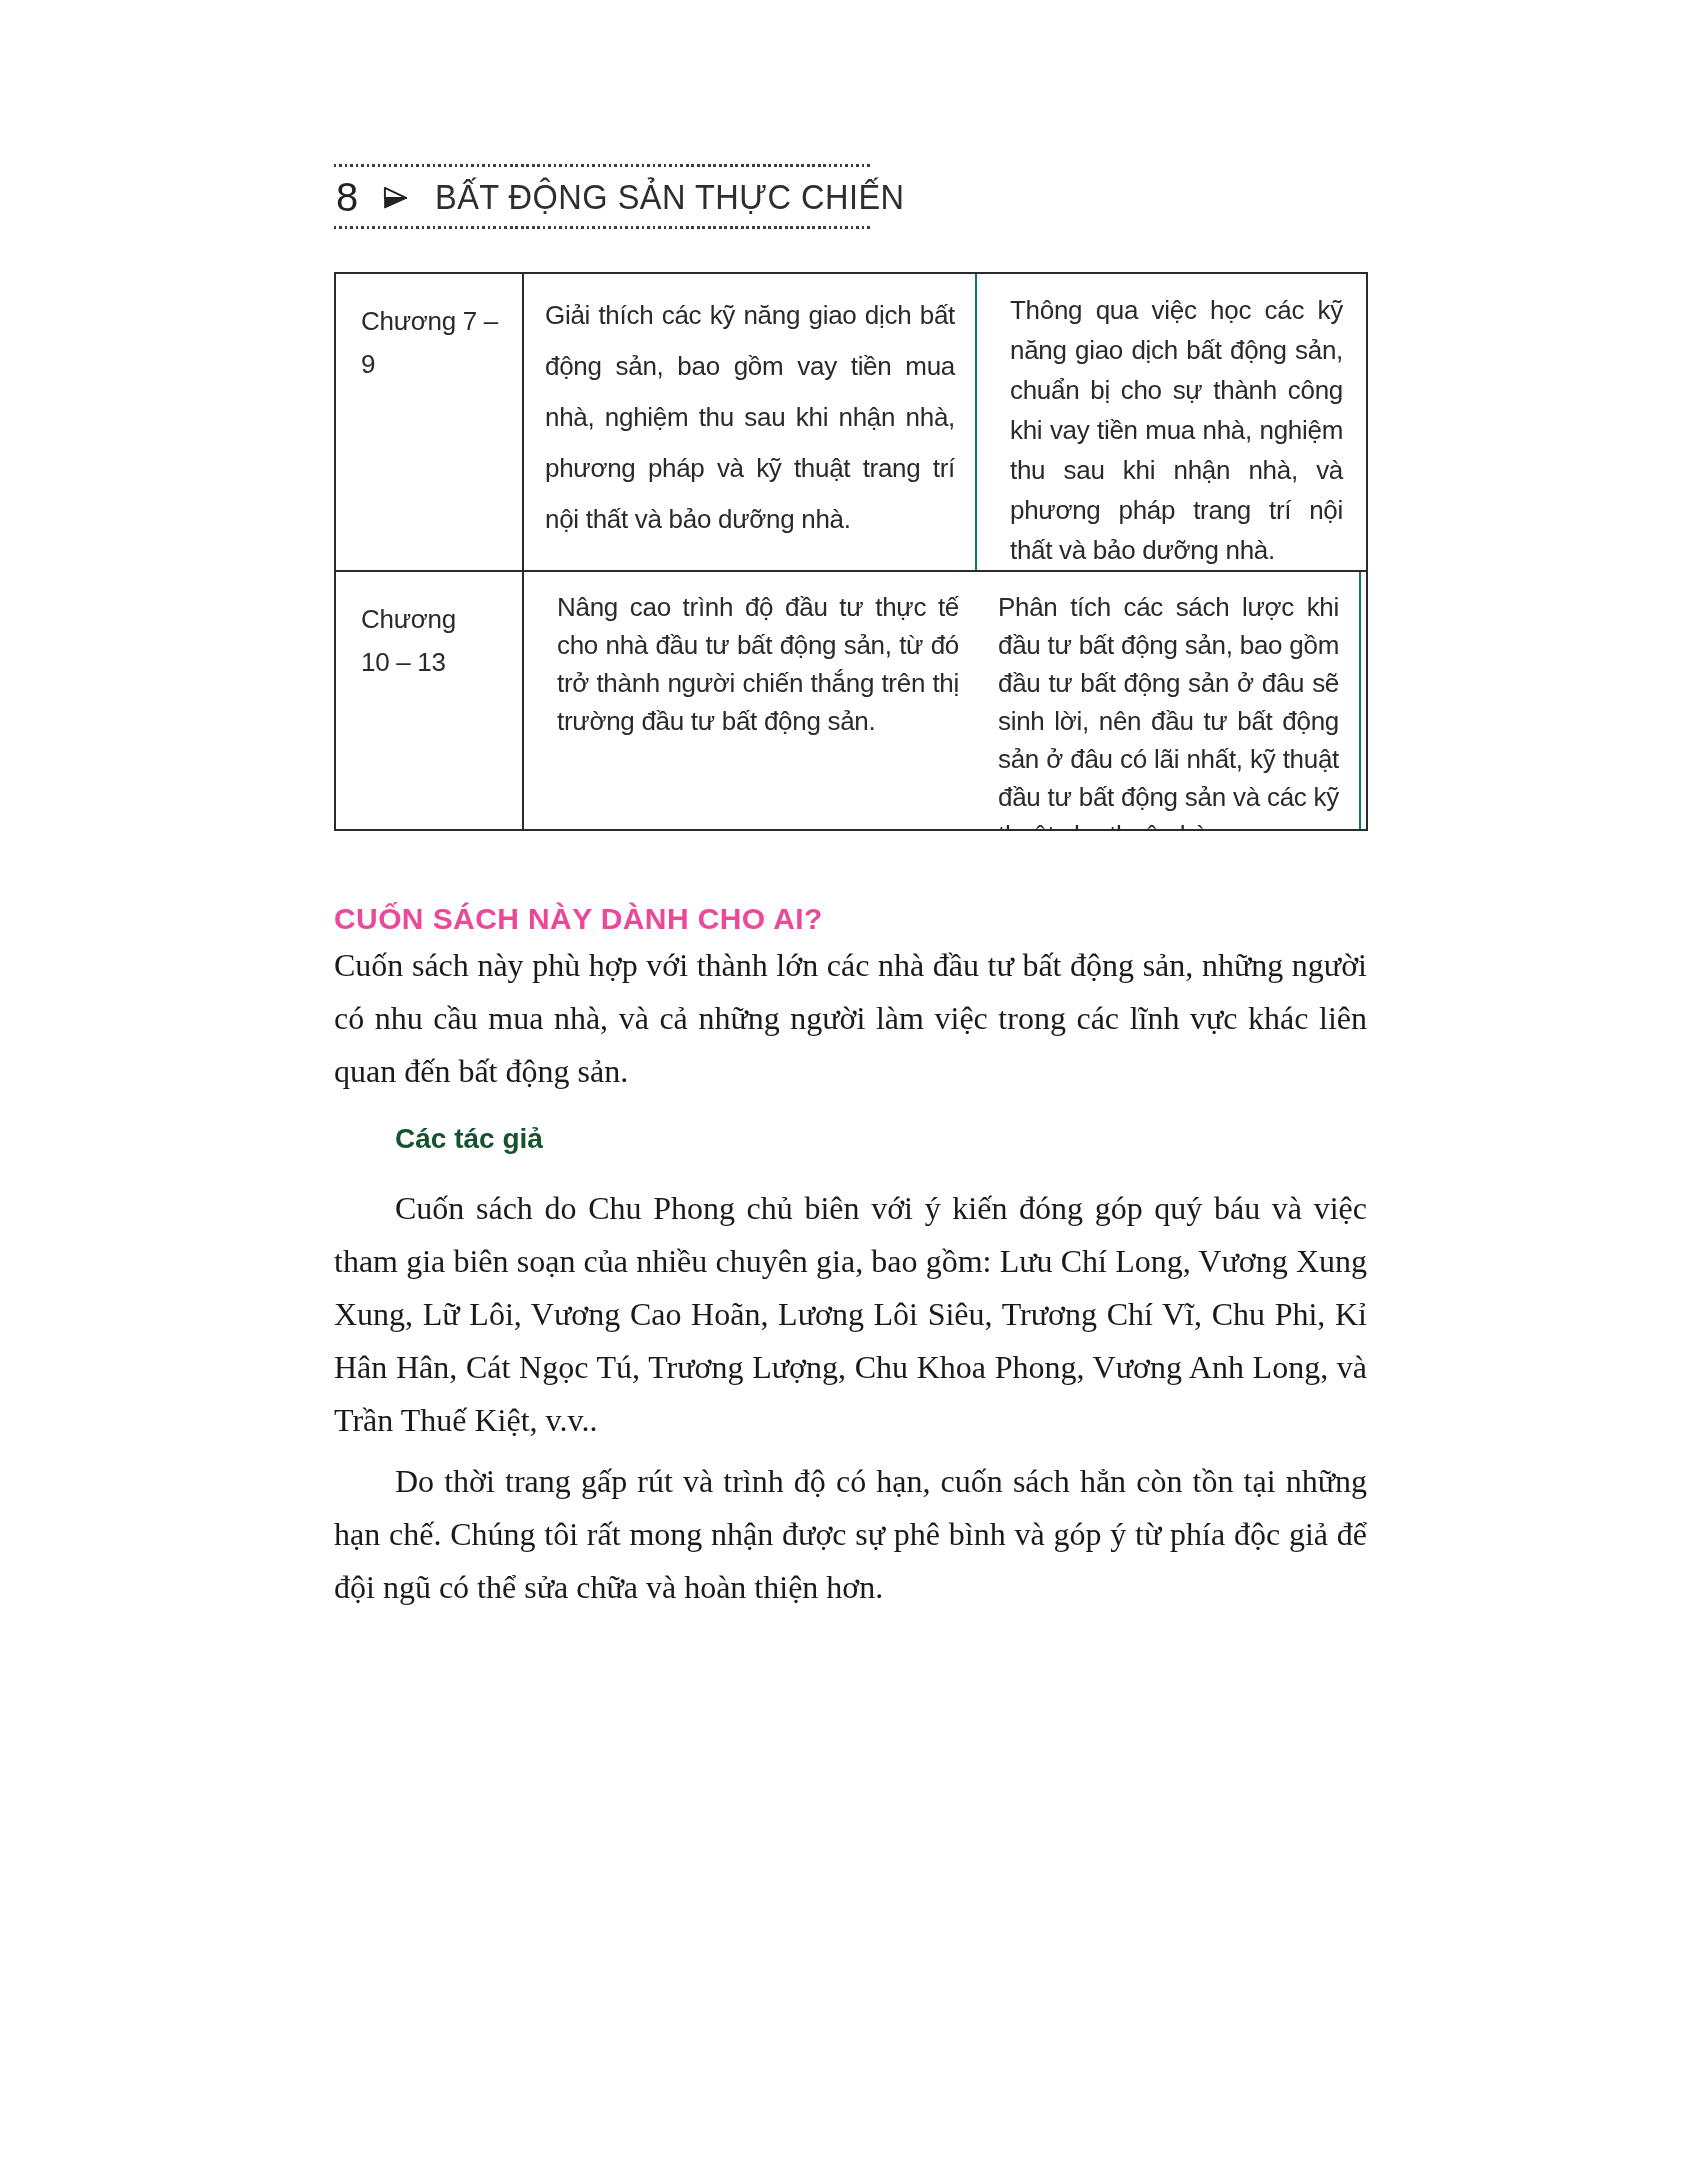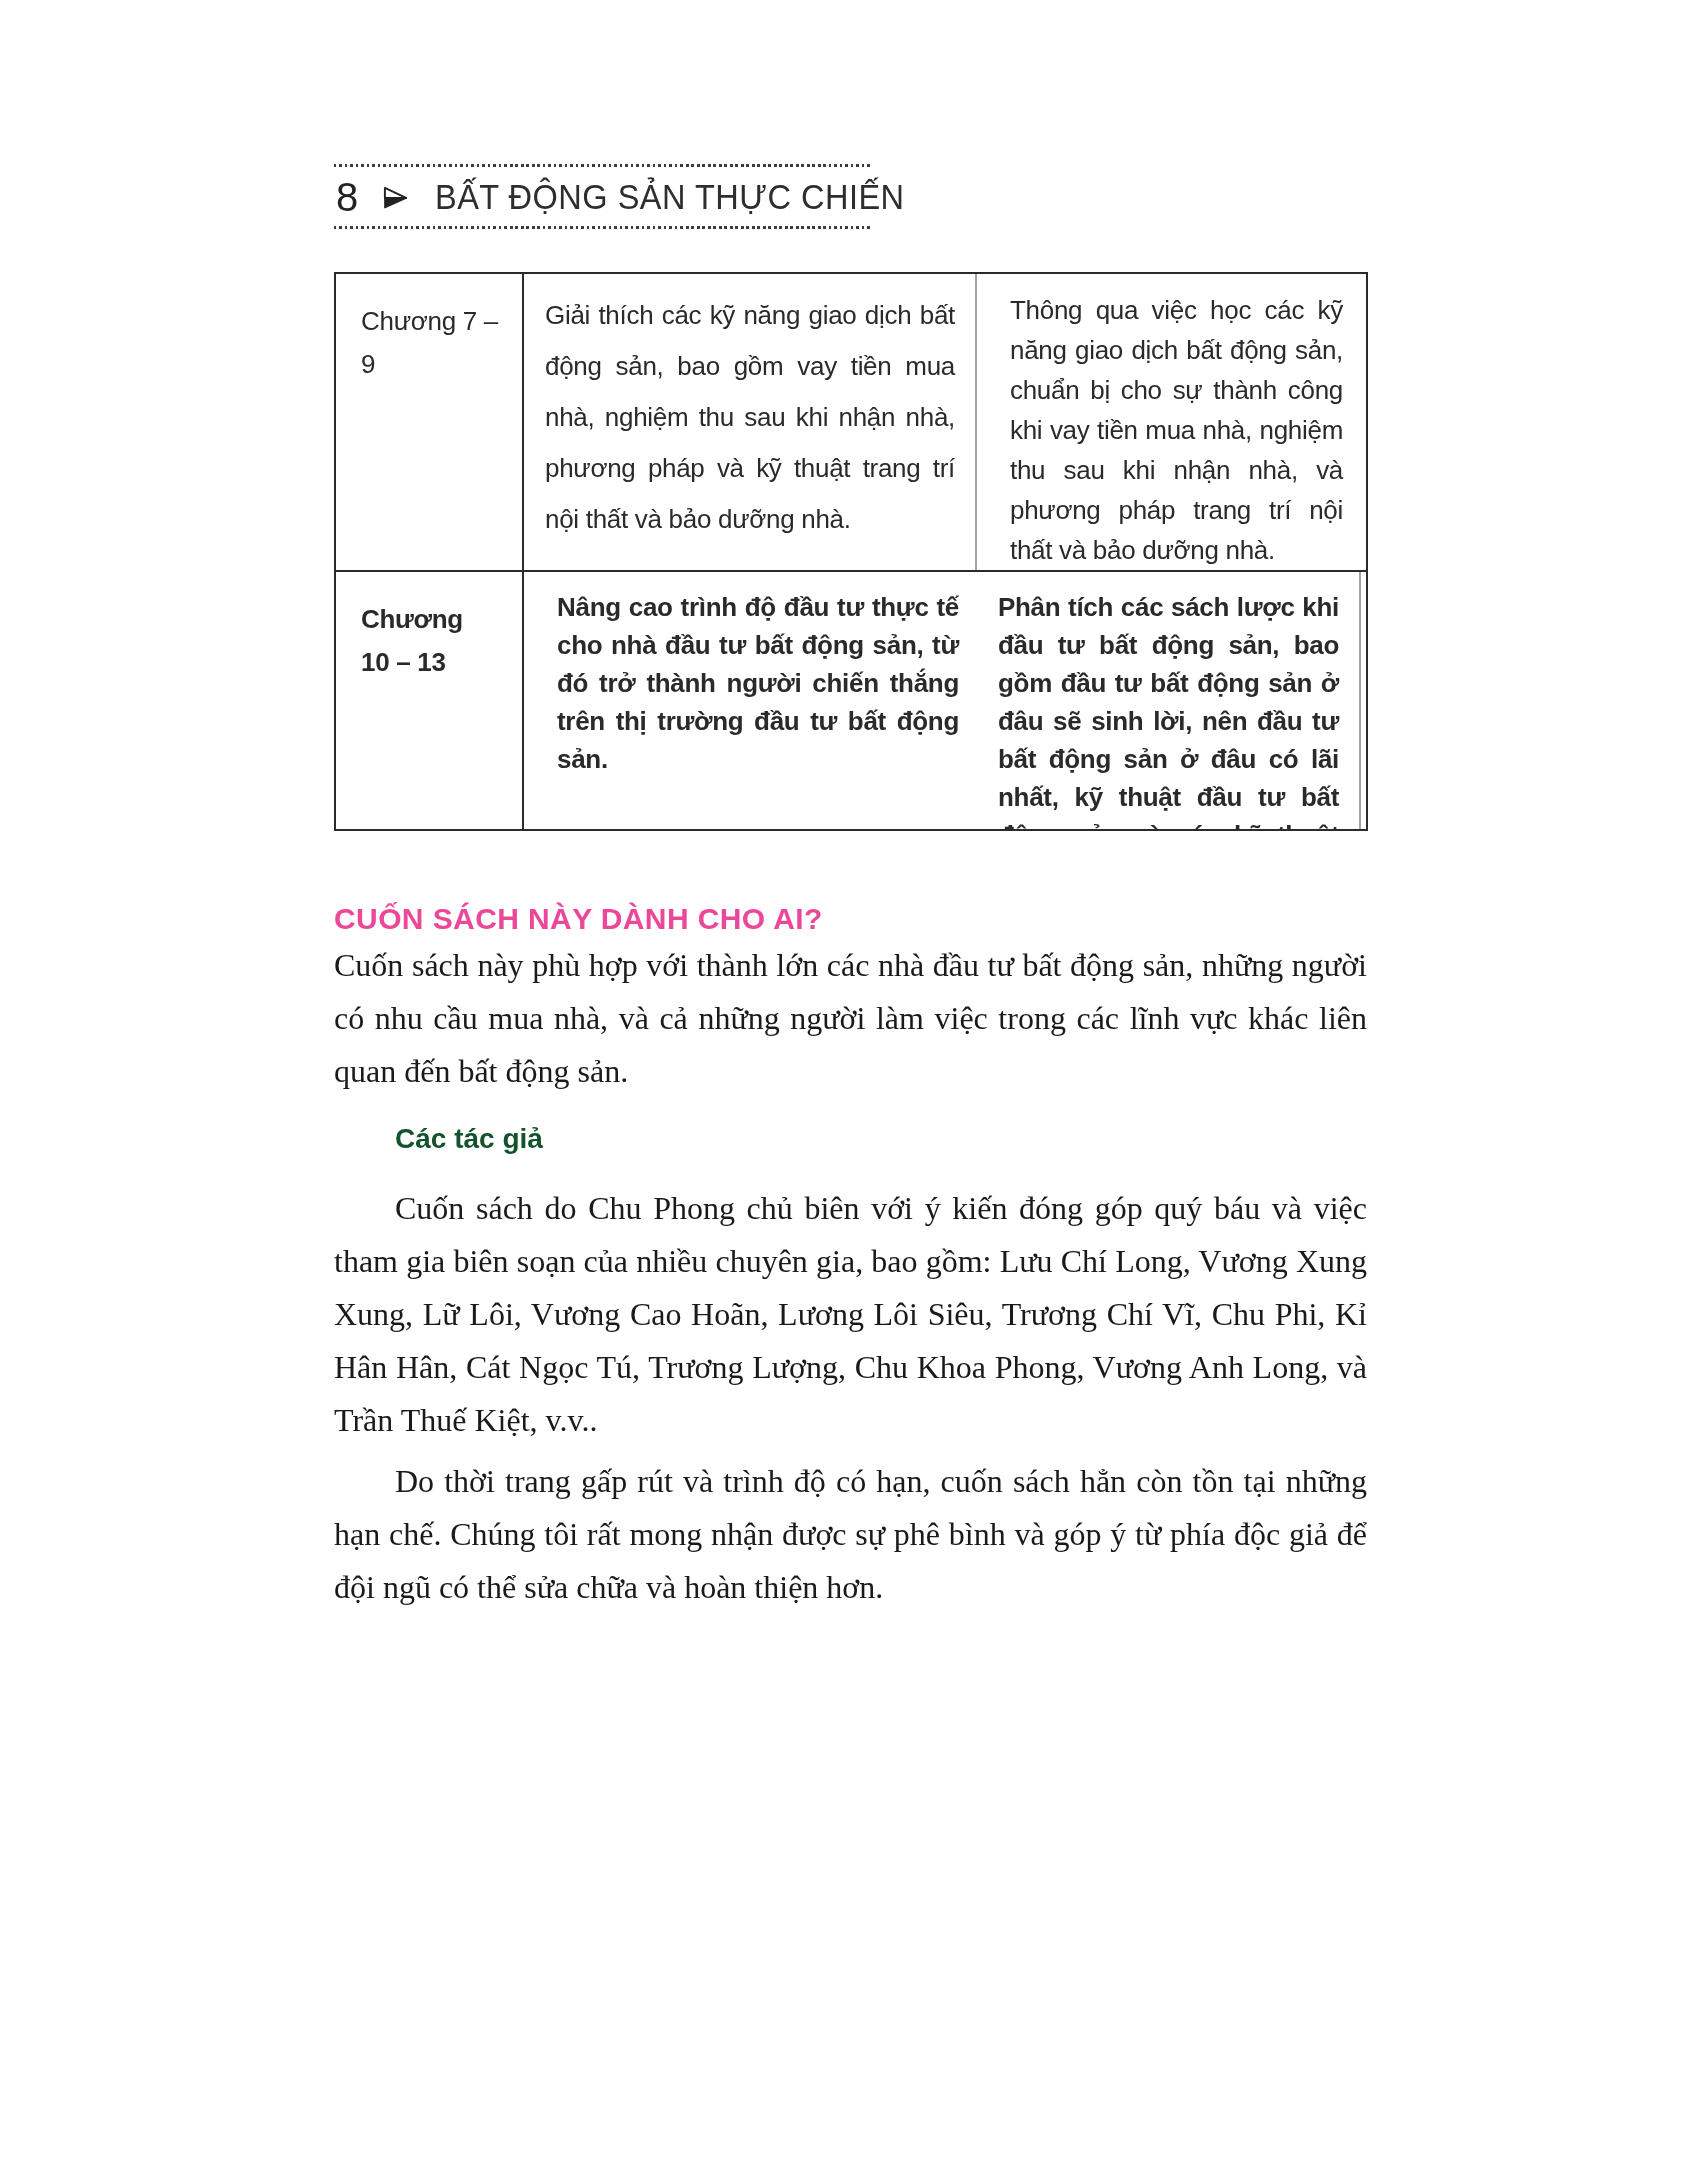--- a/index.html
+++ b/index.html
@@ -14,24 +14,24 @@
   .page-number{font-size:40px;font-weight:400;color:#222;line-height:1;}
   .arrow-wrap{margin:2px 26px 0 24px;display:flex;align-items:center;}
   .header-title{
     font-size:35px;font-weight:300;color:#2e2e2e;letter-spacing:0.5px;white-space:nowrap;
     transform:scaleX(.93);transform-origin:left center;line-height:1;
   }
   
   .chapter-table{position:absolute;left:334px;top:272px;width:1030px;border:2px solid #2b2b2b;}
   .t-row{display:grid;grid-template-columns:188px 453px 384px;}
   .t-row.r1{border-bottom:2px solid #2b2b2b;height:296px;}
-  .t-row.r2{height:257px;font-weight:bold;}
+  .t-row.r2{height:257px;}
   .cell{box-sizing:border-box;font-size:26px;letter-spacing:-0.3px;color:#2a2a2a;overflow:hidden;}
   .c-chapter{border-right:2px solid #2b2b2b;padding:26px 19px 0 25px;line-height:43px;white-space:pre-line;}
-  .c-content{border-right:2px solid #a3a3a3;padding:16px 20px 0 21px;text-align:justify;}
+  .c-content{border-right:2px solid #0f766e;padding:16px 20px 0 21px;text-align:justify;}
   .c-benefit{padding:16px 18px 0 33px;text-align:justify;}
   .lh52{line-height:51px;}
   .lh40{line-height:40px;}
   .lh38{line-height:38px;}
   
   .section-heading{
     position:absolute;left:334px;top:877px;font-size:30px;font-weight:bold;
     letter-spacing:0.4px;color:#ec4899;
   }
   .body-text{

